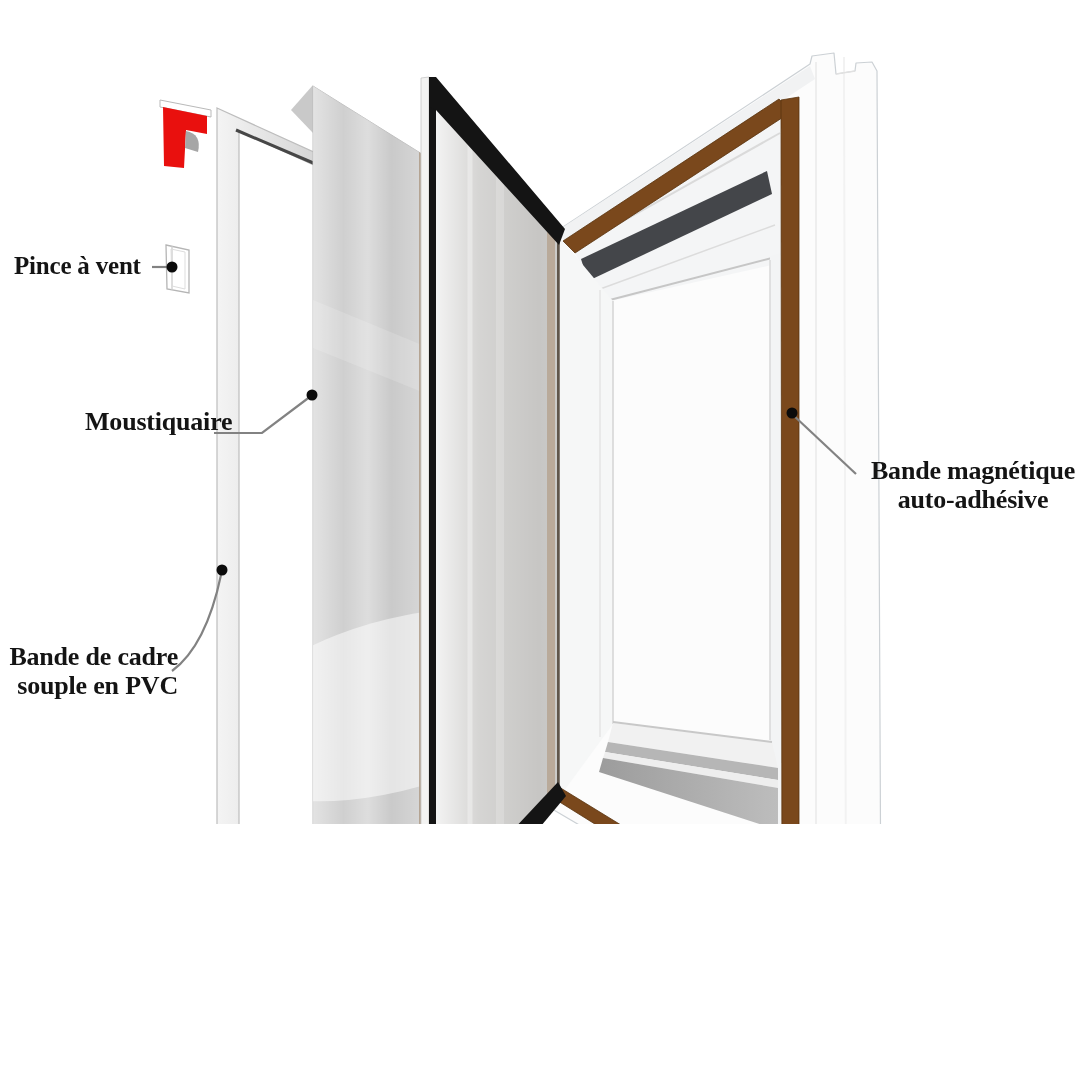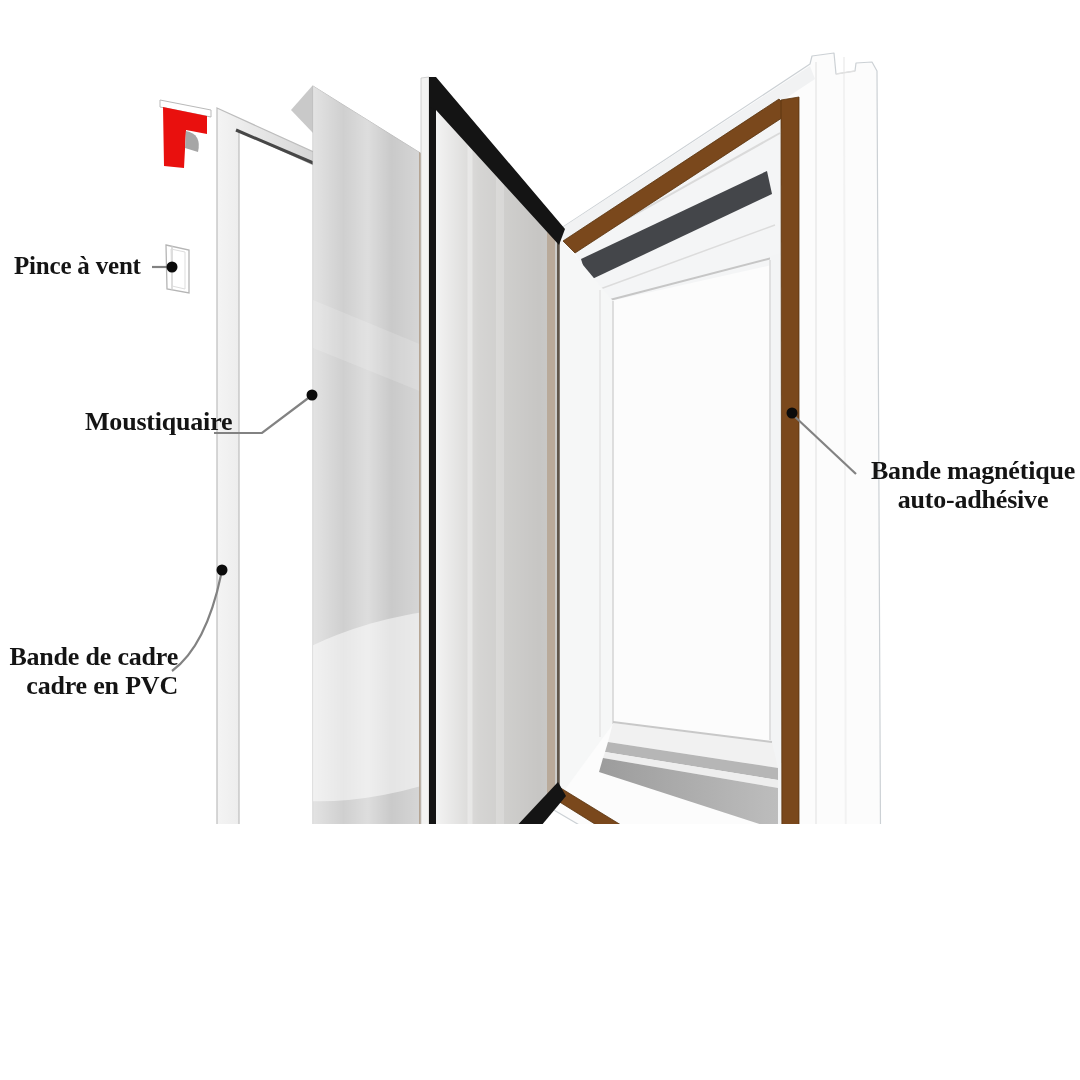--- a/index.html
+++ b/index.html
@@ -157,21 +157,21 @@
       <circle cx="505" cy="857" r="5.5" class="dot"></circle>
     </g>
   </svg>
 
   <div class="label" style="left:14px;top:252px;font-size:25px;">Pince à vent</div>
 
   <div class="label" style="left:45px;top:407px;font-size:26px;margin-left:40px;">Moustiquaire</div>
 
   <div class="label center" style="left:2px;top:642px;width:176px;font-size:26px;text-align:right;">
     <span class="ln">Bande de cadre</span>
-    <span class="ln">cadre en PVC</span>
+    <span class="ln">souple en PVC</span>
   </div>
 
   <div class="label" style="left:42px;top:913px;font-size:28px;">Coin</div>
 
   <div class="label center" style="left:864px;top:456px;width:218px;font-size:26px;">
     <span class="ln">Bande magnétique</span>
     <span class="ln">auto-adhésive</span>
   </div>
 
 

